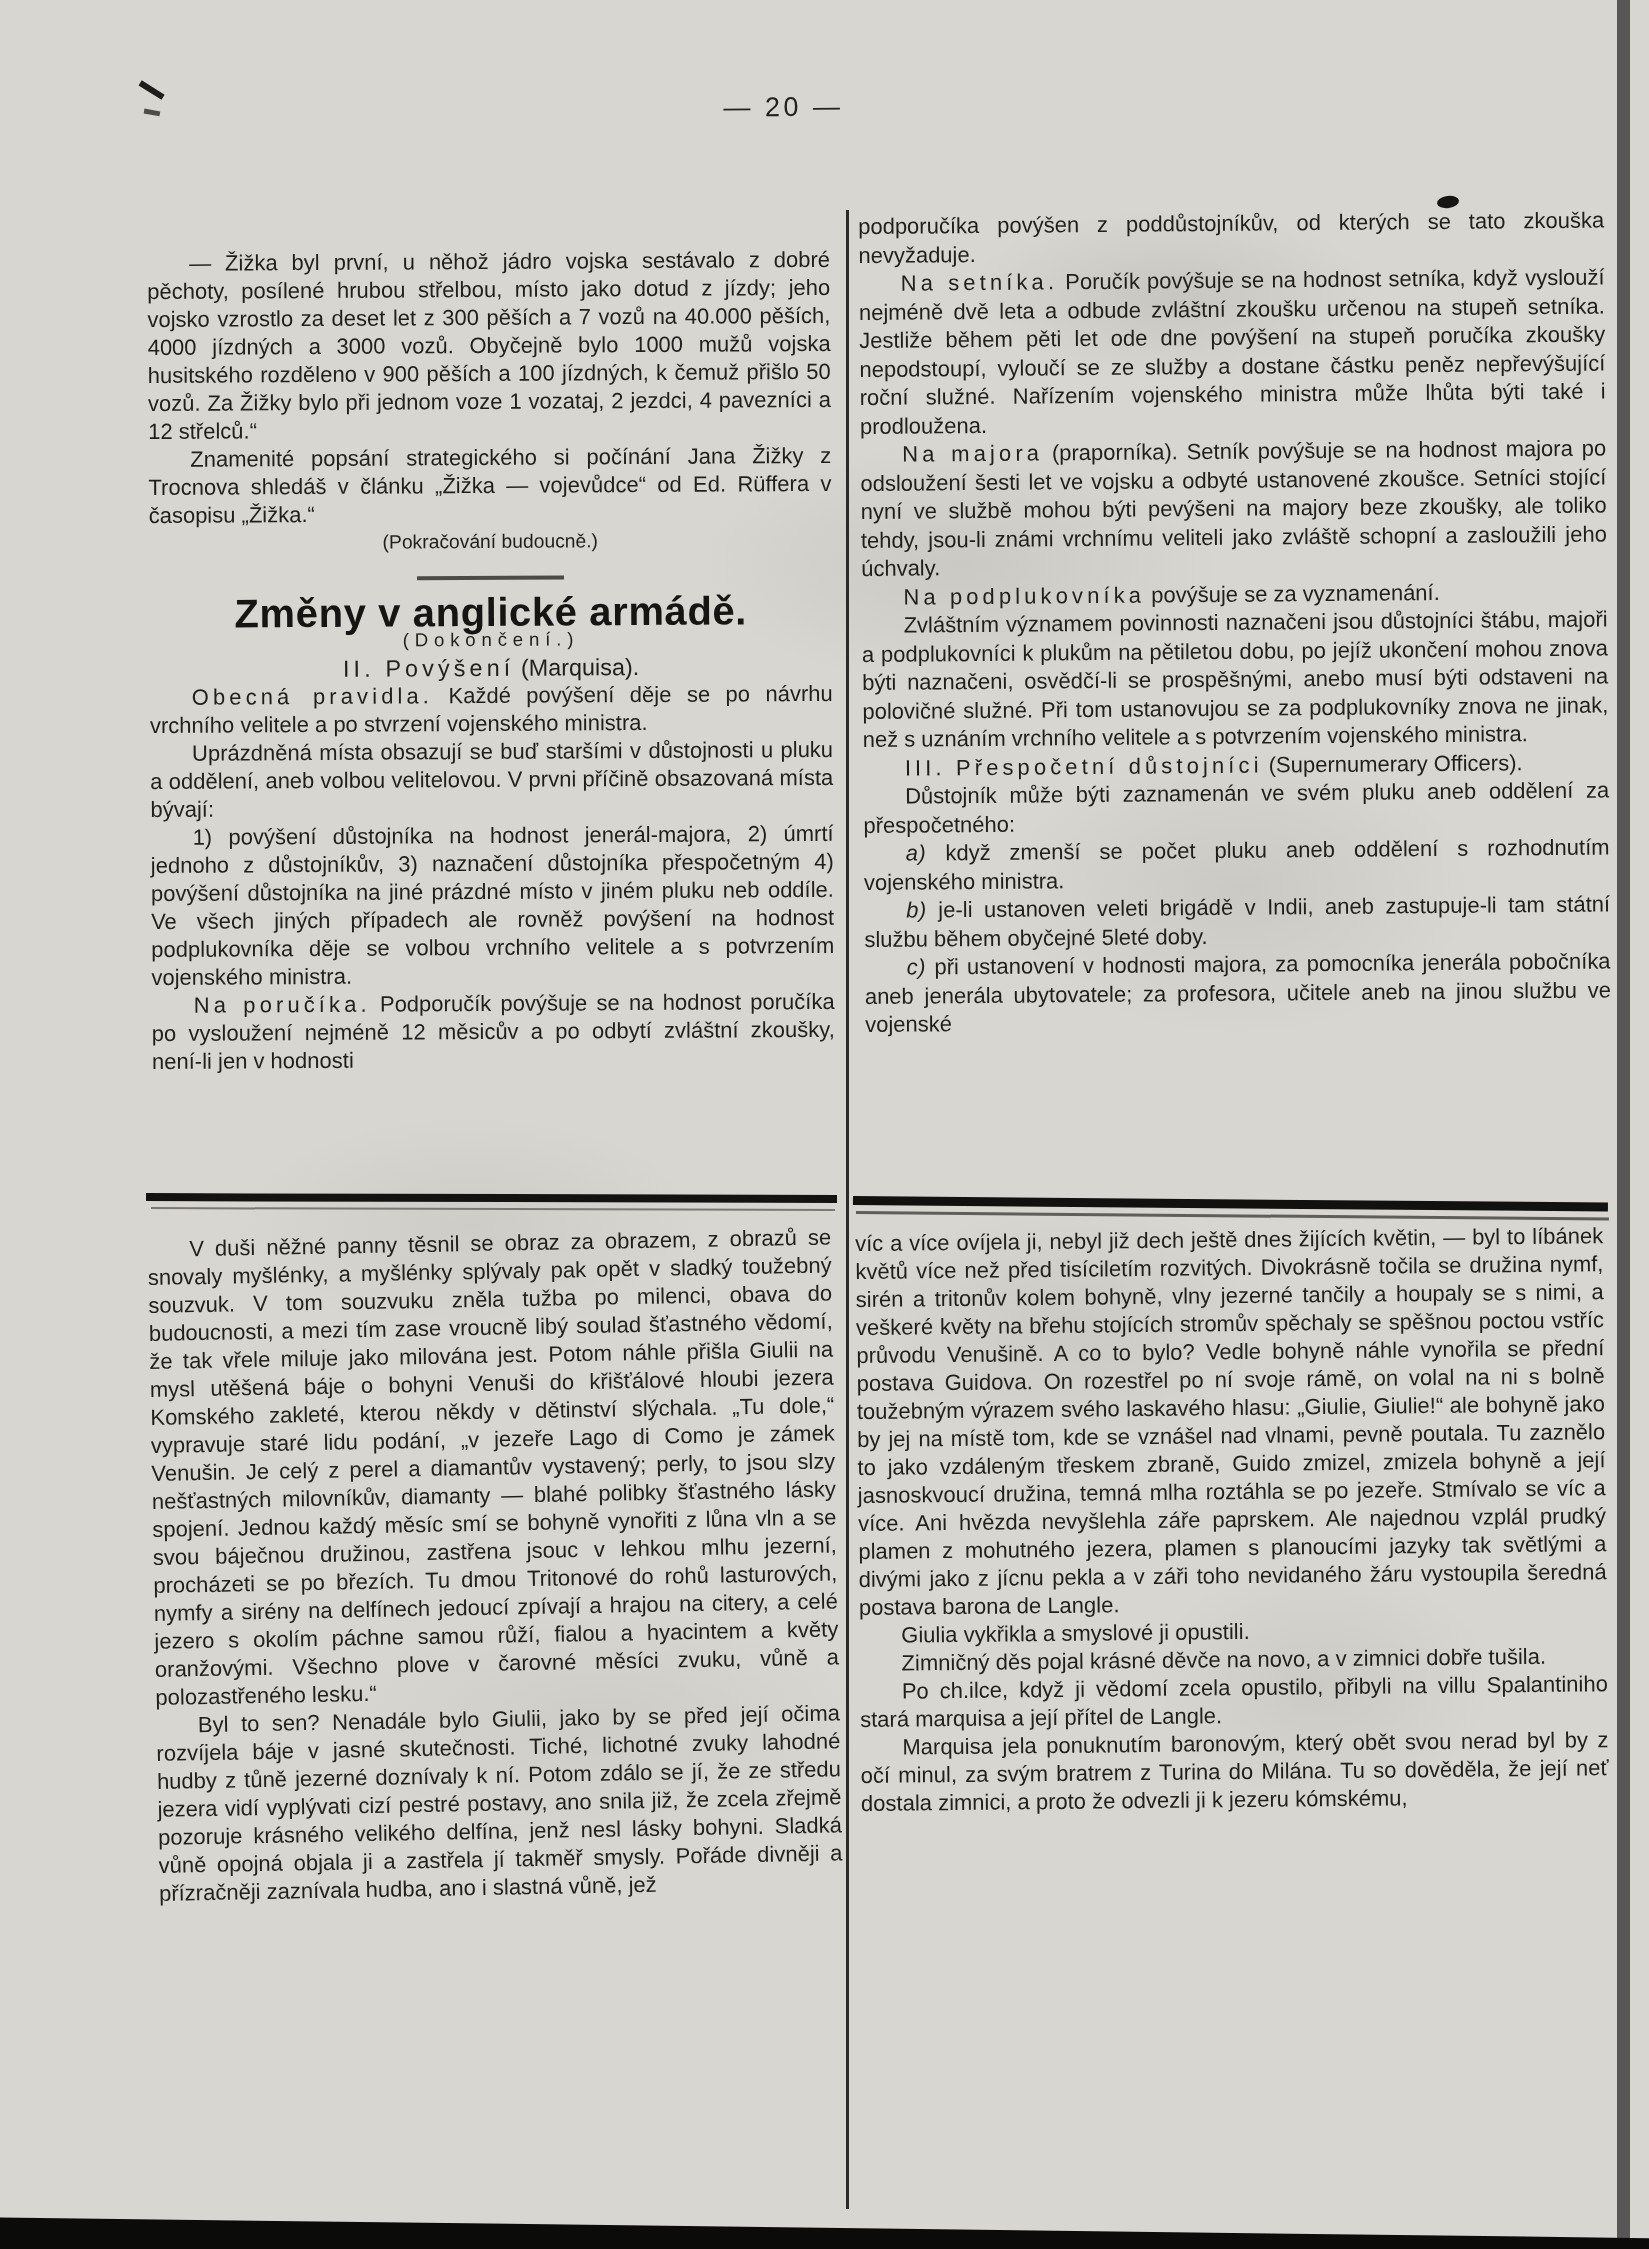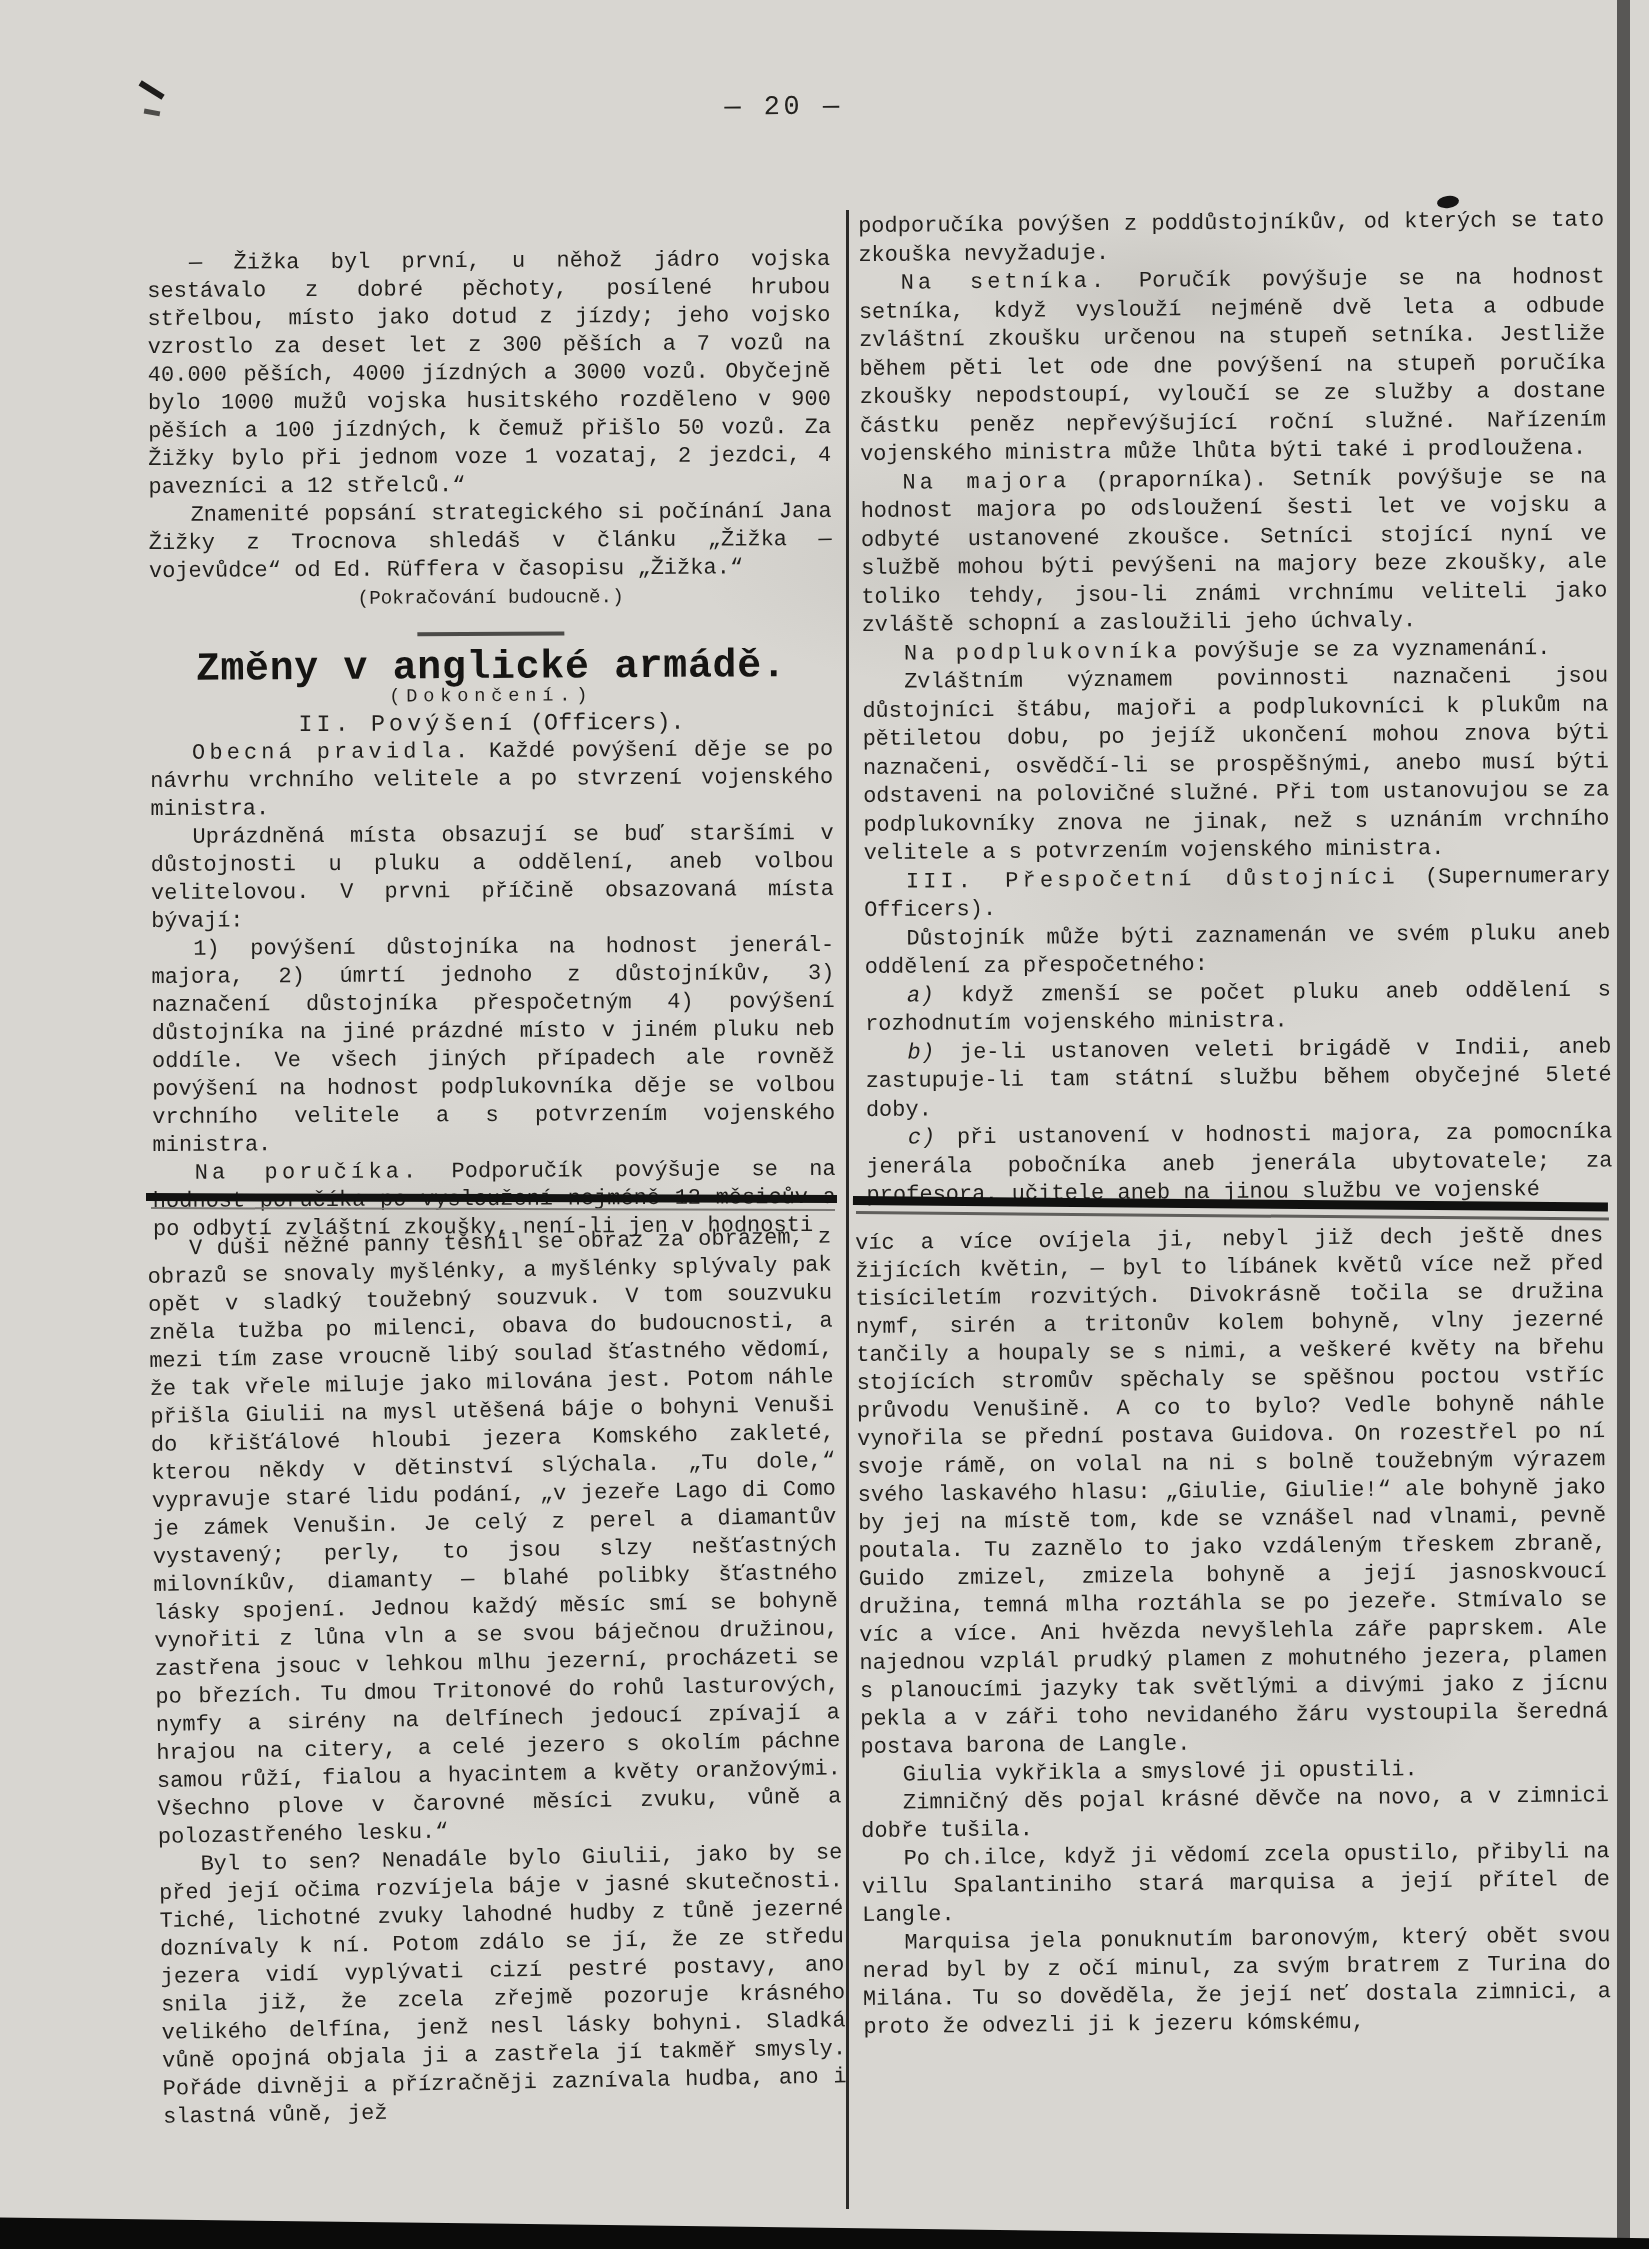--- a/index.html
+++ b/index.html
@@ -1,19 +1,19 @@
 <!DOCTYPE html>
 <html lang="cs" style="font-size:9.4px"><head>
 <meta charset="utf-8">
 <style>
   html,body{margin:0;padding:0;background:#6f6e6c;}
   .page{
     position:relative;width:1650px;height:2250px;overflow:hidden;
     background:#d8d6d1;color:#211f1c;
-    font-family:Liberation Mono, monospace;
+    font-family:Liberation Sans, sans-serif;
   }
   
   .page::before{
     content:"";position:absolute;inset:0;z-index:1;pointer-events:none;
     background-image:
       radial-gradient(closest-side, rgba(115,113,106,0.16), transparent),
       radial-gradient(closest-side, rgba(115,113,106,0.13), transparent),
       radial-gradient(closest-side, rgba(110,108,102,0.12), transparent),
       radial-gradient(closest-side, rgba(110,108,102,0.12), transparent),
       radial-gradient(closest-side, rgba(120,118,110,0.10), transparent),
@@ -69,21 +69,21 @@
   <div class="rule-thick-right"></div>
   <div class="rule-thin-right"></div>
 
   <div class="col tl">
     <p class="ind"><span>— Žižka byl první, u něhož jádro vojska sestávalo z dobré pěchoty, posílené hrubou střelbou, místo jako dotud z jízdy; jeho vojsko vzrostlo za deset let z 300 pěších a 7 vozů na 40.000 pěších, 4000 jízdných a 3000 vozů. Obyčejně bylo 1000 mužů vojska husitského rozděleno v 900 pěších a 100 jízdných, k čemuž přišlo 50 vozů. Za Žižky bylo při jednom voze 1 vozataj, 2 jezdci, 4 pavezníci a 12 střelců.“</span></p>
     <p class="ind"><span>Znamenité popsání strategického si počínání Jana Žižky z Trocnova shledáš v článku „Žižka — vojevůdce“ od Ed. Rüffera v časopisu „Žižka.“</span></p>
     <p class="center note"><span>(Pokračování budoucně.)</span></p>
     <div class="rule-short"></div>
     <p class="headline"><span>Změny v anglické armádě.</span></p>
     <p class="center sub"><span>(Dokončení.)</span></p>
-    <p class="center sec"><span class="lead">II. Povýšení</span><span> (Officers).</span></p>
+    <p class="center sec"><span class="lead">II. Povýšení</span><span> (Marquisa).</span></p>
     <p class="ind"><span class="lead">Obecná pravidla.</span><span> Každé povýšení děje se po návrhu vrchního velitele a po stvrzení vojenského ministra.</span></p>
     <p class="ind"><span>Uprázdněná místa obsazují se buď staršími v důstojnosti u pluku a oddělení, aneb volbou velitelovou. V prvni příčině obsazovaná místa bývají:</span></p>
     <p class="ind"><span>1) povýšení důstojníka na hodnost jenerál-majora, 2) úmrtí jednoho z důstojníkův, 3) naznačení důstojníka přespočetným 4) povýšení důstojníka na jiné prázdné místo v jiném pluku neb oddíle. Ve všech jiných případech ale rovněž povýšení na hodnost podplukovníka děje se volbou vrchního velitele a s potvrzením vojenského ministra.</span></p>
     <p class="ind"><span class="lead">Na poručíka.</span><span> Podporučík povýšuje se na hodnost poručíka po vysloužení nejméně 12 měsicův a po odbytí zvláštní zkoušky, není-li jen v hodnosti</span></p>
   </div>
 
   <div class="col tr">
     <p><span>podporučíka povýšen z poddůstojníkův, od kterých se tato zkouška nevyžaduje.</span></p>
     <p class="ind"><span class="lead">Na setníka.</span><span> Poručík povýšuje se na hodnost setníka, když vyslouží nejméně dvě leta a odbude zvláštní zkoušku určenou na stupeň setníka. Jestliže během pěti let ode dne povýšení na stupeň poručíka zkoušky nepodstoupí, vyloučí se ze služby a dostane částku peněz nepřevýšující roční služné. Nařízením vojenského ministra může lhůta býti také i prodloužena.</span></p>
     <p class="ind"><span class="lead">Na majora</span><span> (praporníka). Setník povýšuje se na hodnost majora po odsloužení šesti let ve vojsku a odbyté ustanovené zkoušce. Setníci stojící nyní ve službě mohou býti pevýšeni na majory beze zkoušky, ale toliko tehdy, jsou-li známi vrchnímu veliteli jako zvláště schopní a zasloužili jeho úchvaly.</span></p>

